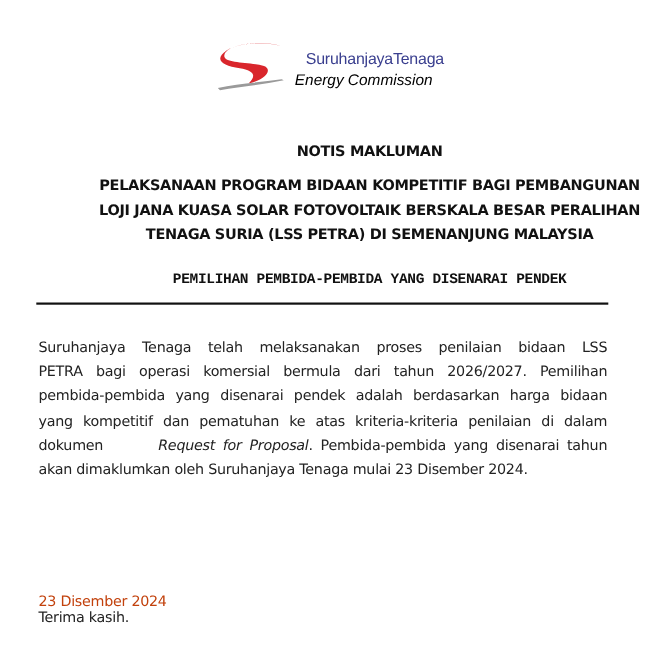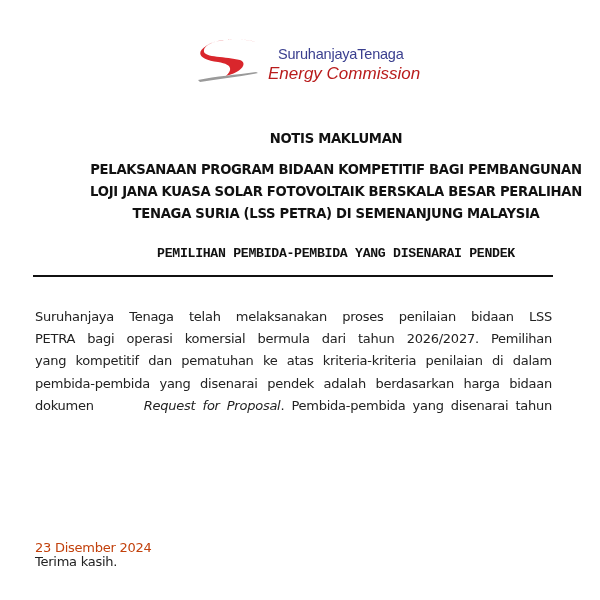--- a/index.html
+++ b/index.html
@@ -1,21 +1,21 @@
 <!DOCTYPE html>
 <html><head>
   <meta charset="utf-8">
   <style>
     html, body { margin: 0; padding: 0; background: #ffffff; }
     body { width: 600px; height: 600px; position: relative; overflow: hidden; font-family: "Liberation Sans", sans-serif; color: #111111; }
 
     .logo { position: absolute; left: 196px; top: 36px; width: 200px; height: 50px; }
     .logo svg { position: absolute; left: 0; top: 0; }
     .logo-text-1 { position: absolute; left: 70px; top: 10px; font-family: "Liberation Sans", sans-serif; font-size: 14.5px; color: #3a3f8f; letter-spacing: -0.2px; white-space: nowrap; margin-left: 12px; }
-    .logo-text-2 { position: absolute; left: 72px; top: 28px; font-family: "Liberation Sans", sans-serif; font-size: 17px; font-style: italic; color: #b91c1c; white-space: nowrap; }
+    .logo-text-2 { position: absolute; left: 72px; top: 28px; font-family: "Liberation Sans", sans-serif; font-size: 14px; font-style: italic; color: #000000; white-space: nowrap; }
 
     .title { position: absolute; left: 0; width: 600px; text-align: center; font-family: "DejaVu Sans", sans-serif; font-weight: bold; font-size: 13.2px; letter-spacing: -0.3px; color: #111; white-space: nowrap; margin-left: 36px; }
     .t0 { top: 131px; }
     .t1 { top: 162px; }
     .t2 { top: 184px; }
     .t3 { top: 206px; }
     .t4 { top: 246px; font-family: Liberation Mono, monospace; }
 
     .rule { position: absolute; left: 33px; top: 275px; width: 520px; height: 2px; background: #111; }
 
@@ -43,19 +43,20 @@
 <div class="title t1">PELAKSANAAN PROGRAM BIDAAN KOMPETITIF BAGI PEMBANGUNAN</div>
 <div class="title t2">LOJI JANA KUASA SOLAR FOTOVOLTAIK BERSKALA BESAR PERALIHAN</div>
 <div class="title t3">TENAGA SURIA (LSS PETRA) DI SEMENANJUNG MALAYSIA</div>
 <div class="title t4">PEMILIHAN PEMBIDA-PEMBIDA YANG DISENARAI PENDEK</div>
 
 <div class="rule"></div>
 
 <div class="body-text">
   <span class="line">Suruhanjaya Tenaga telah melaksanakan proses penilaian bidaan LSS</span>
   <span class="line">PETRA bagi operasi komersial bermula dari tahun 2026/2027. Pemilihan</span>
+  <span class="line">pembida-pembida yang disenarai pendek adalah berdasarkan harga bidaan</span>
   <span class="line">yang kompetitif dan pematuhan ke atas kriteria-kriteria penilaian di dalam</span>
-  <span class="line">pembida-pembida yang disenarai pendek adalah berdasarkan harga bidaan</span>
   <span class="line"><span>dokumen </span><em>Request for Proposal</em><span>. Pembida-pembida yang disenarai tahun</span></span>
+  <span class="line last">akan dimaklumkan oleh Suruhanjaya Tenaga mulai 23 Disember 2024.</span>
 </div>
 
 <div class="closing">Terima kasih.</div>
 <div class="date">23 Disember 2024</div>
 
 </body></html>

